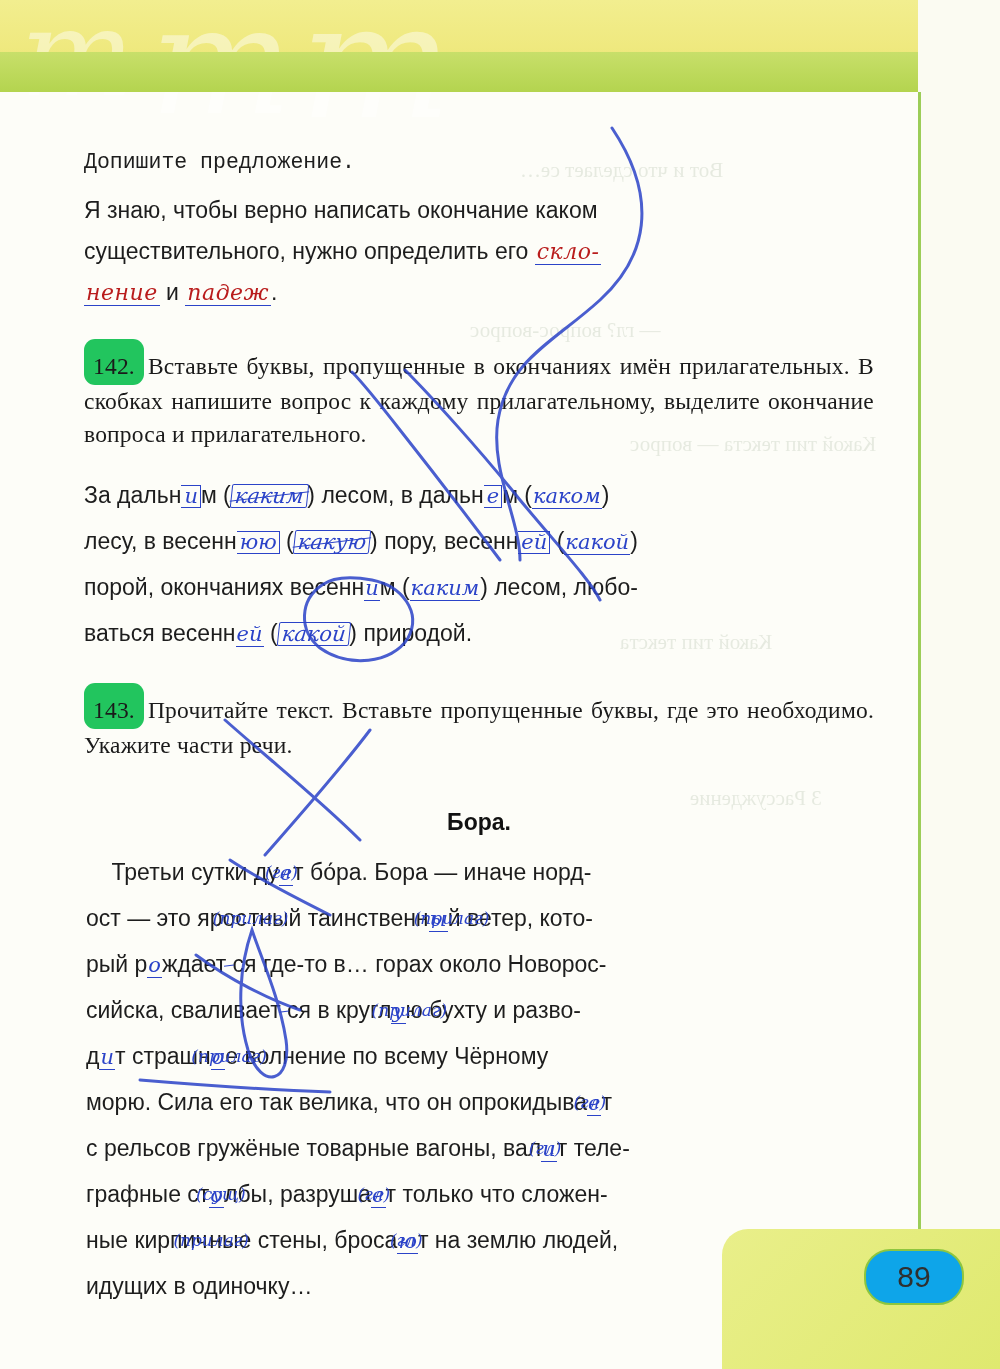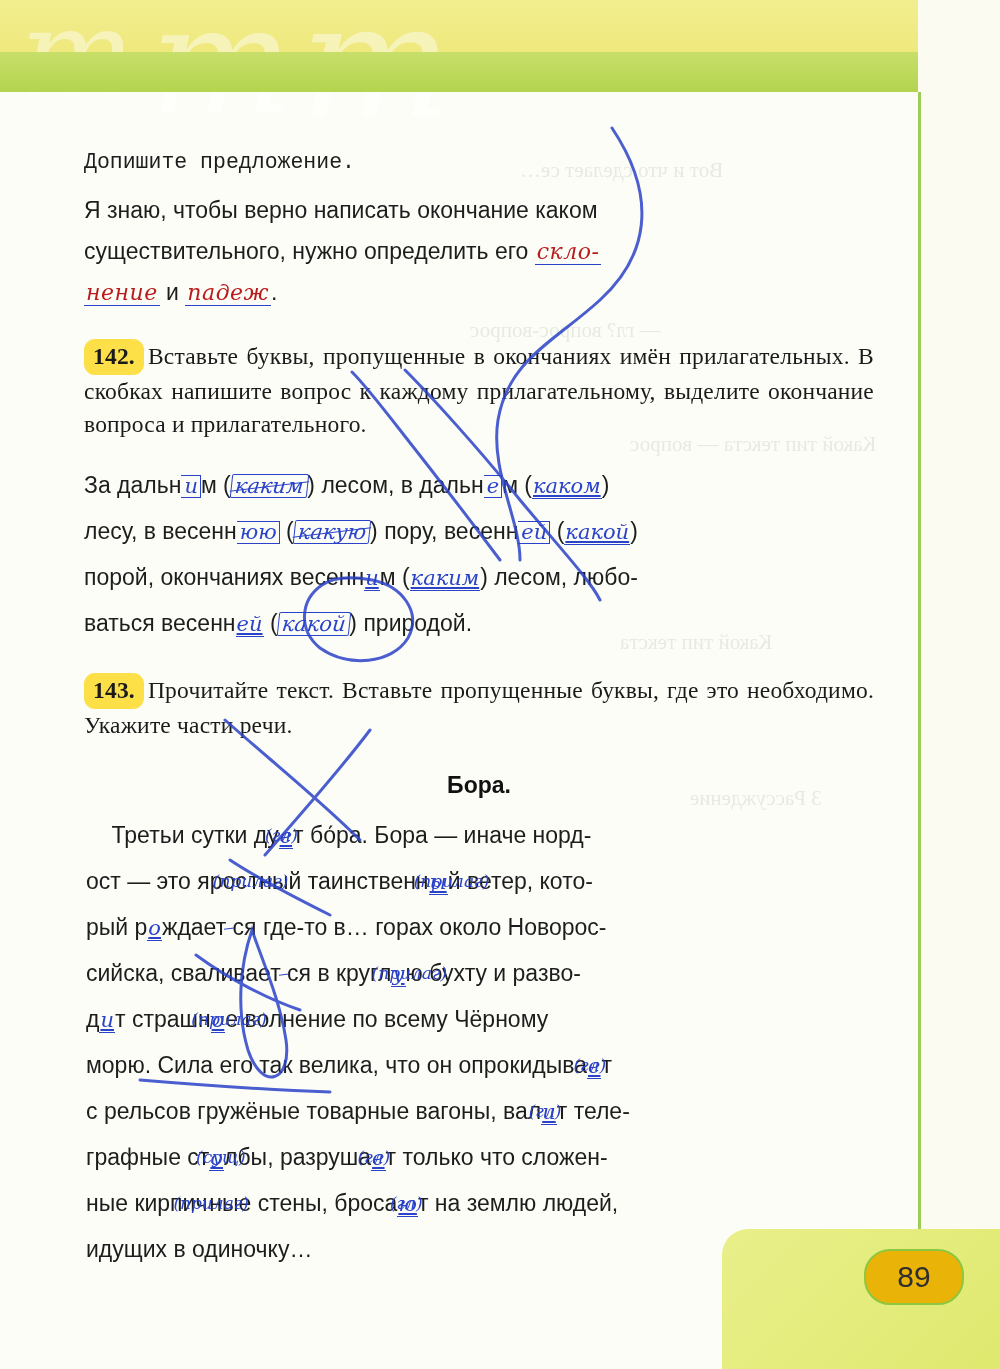--- a/index.html
+++ b/index.html
@@ -63,21 +63,21 @@
     width: 278px; height: 140px;
     background: linear-gradient(135deg,#e9ef8a 0%, #dfe96f 100%);
     border-top-left-radius: 26px;
   }
   .page-num {
     position: absolute;
     right: 36px; bottom: 64px;
     width: 96px; height: 52px;
     border: 2px solid #8dc63f;
     border-radius: 26px;
-    background: #eab308;
+    background: #0ea5e9;
     display: flex;
     align-items: center;
     justify-content: center;
     font-family: "Liberation Sans", sans-serif;
     font-size: 30px;
     color: #2f2f2f;
   }
   
   .bleed {
     position: absolute;
@@ -112,41 +112,41 @@
     margin: 26px 0 0 0;
     font-family: "Liberation Serif", serif;
     font-size: 23.5px;
     line-height: 33px;
     color: #1a1a1a;
     text-align: justify;
     letter-spacing: .2px;
   }
   .num-badge {
     display: inline-block;
-    background: #fde047;
+    background: #22c55e;
     border-radius: 11px;
-    padding: 1px 9px 2px 9px;
-    font-weight: bold;
+    padding: 11px 9px 2px 9px;
+    font-weight: normal;
     font-family: "Liberation Serif", serif;
     margin-right: 4px;
   }
   .ex-body {
     margin-top: 22px;
     font-family: "Liberation Sans", sans-serif;
     font-size: 23px;
     line-height: 45px;
     color: #1d1d1d;
     text-align: justify;
   }
   .title-center {
     text-align: center;
     font-family: "Liberation Sans", sans-serif;
     font-weight: bold;
     font-size: 23px;
-    margin: 30px 0 14px 0;
+    margin: 47px 0 14px 0;
     color: #111;
   }
   .text-block {
     font-family: "Liberation Sans", sans-serif;
     font-size: 23px;
     line-height: 45px;
     color: #1d1d1d;
     text-align: justify;
     margin: 2px;
   }
@@ -162,21 +162,20 @@
     border-bottom: 1.6px solid #2b43c8;
     padding: 0 2px;
   }
   .hw-ins {
     font-family: "DejaVu Serif", serif;
     font-style: italic;
     color: #2b43c8;
     font-size: 21px;
     border-bottom: 1.5px solid #2b43c8;
     padding: 0 1px;
-    text-decoration: underline;
   }
   .hw-box {
     display: inline-block;
     font-family: "DejaVu Serif", serif;
     font-style: italic;
     color: #2b43c8;
     font-size: 21px;
     border: 1.4px solid #2b43c8;
     border-radius: 2px;
     padding: 0 3px;

